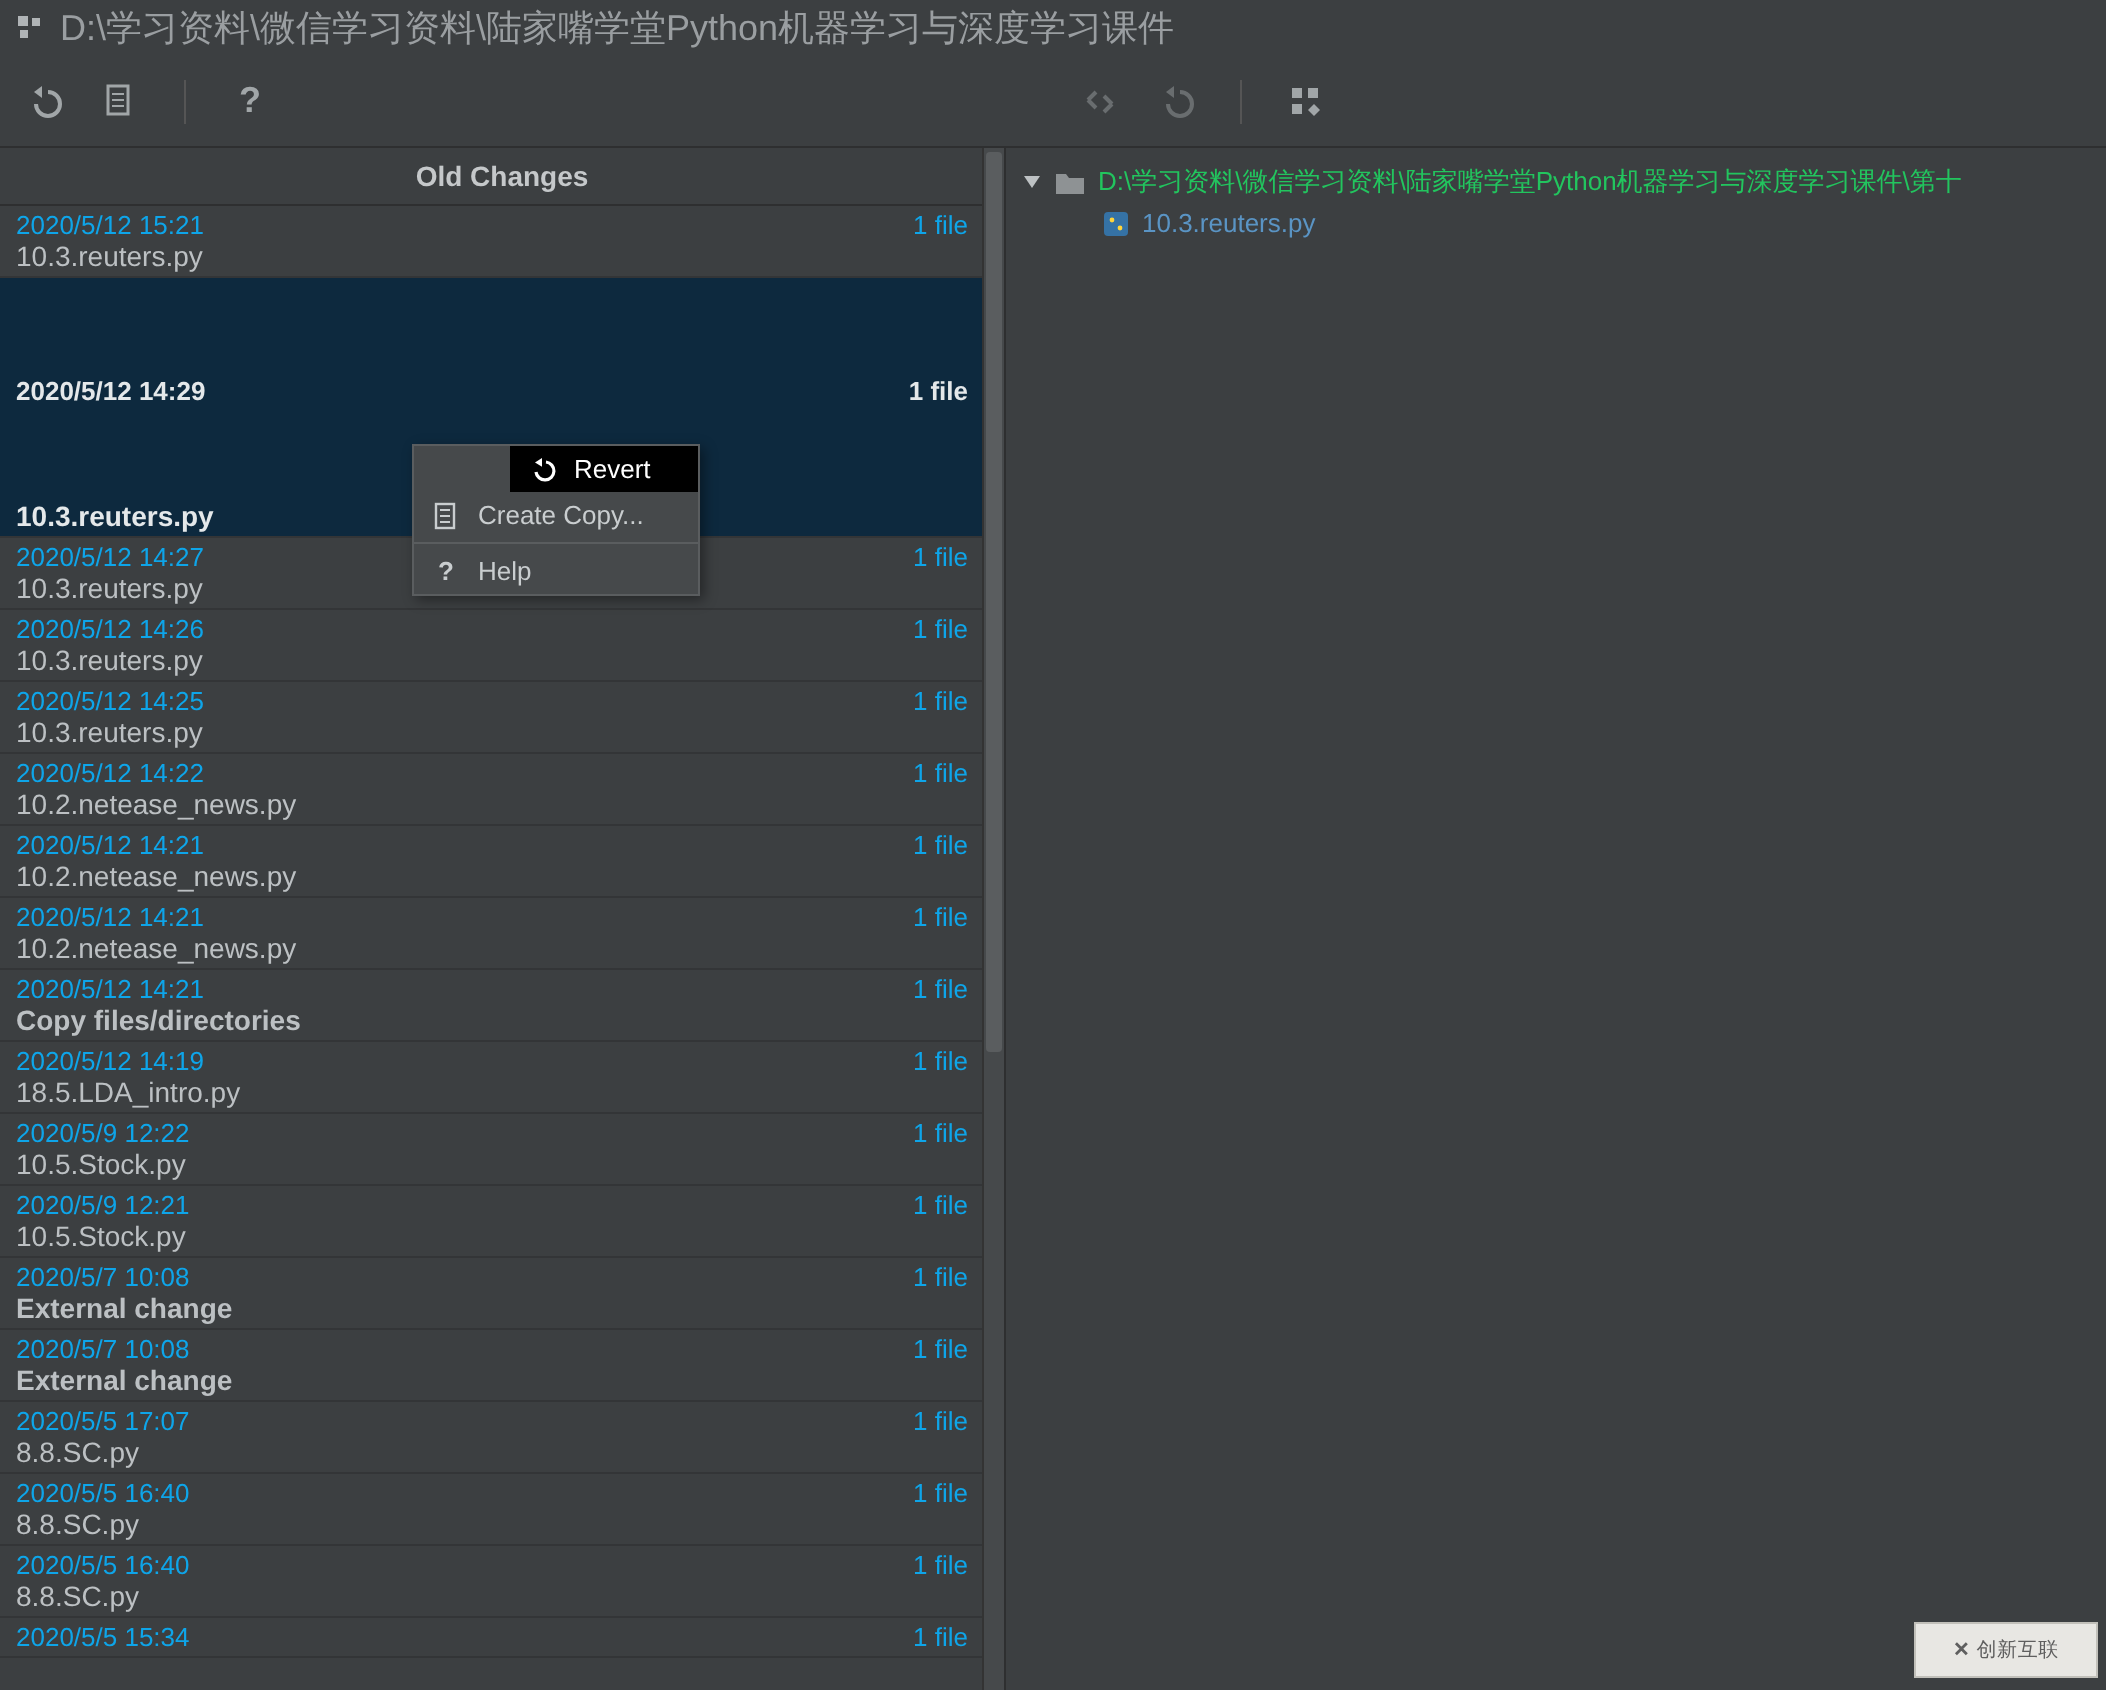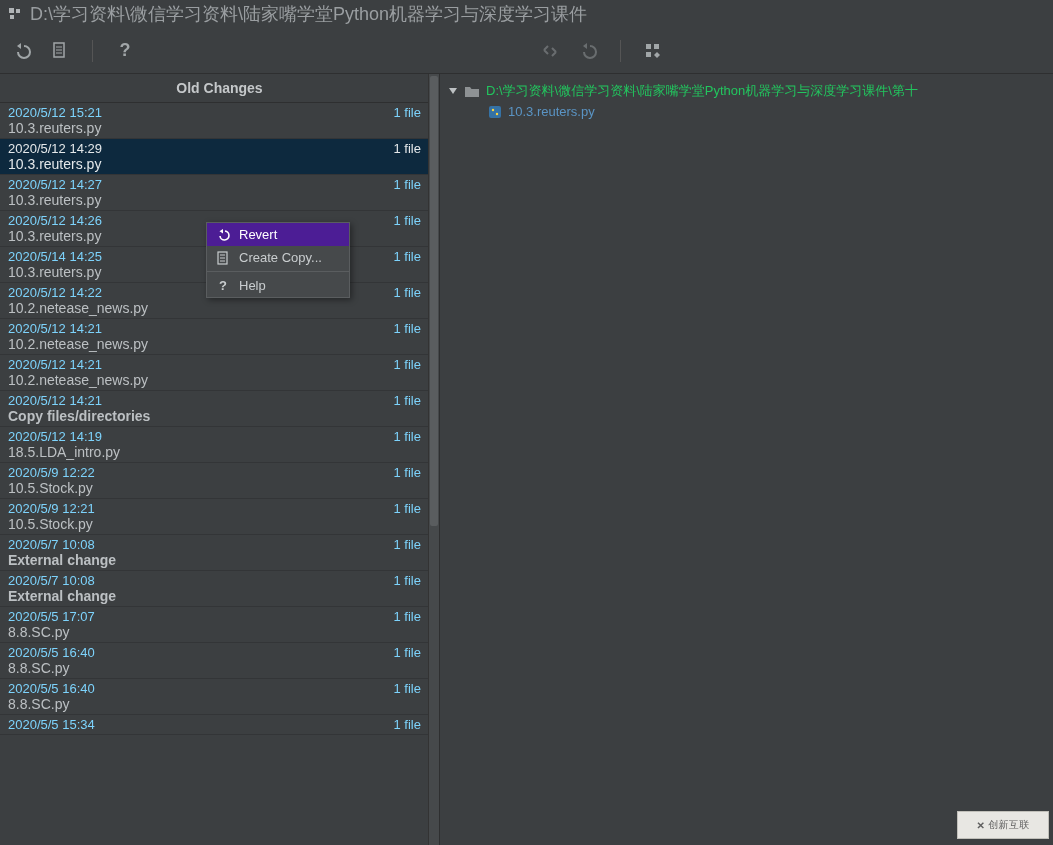--- a/index.html
+++ b/index.html
@@ -64,21 +64,21 @@
       width: 1px;
       height: 22px;
       background: #555;
       margin: 0 4px;
     }
     .main {
       display: flex;
       height: calc(100% - 74px);
     }
     .left-panel {
-      width: 440px;
+      width: 503px;
       border-right: 1px solid #2e2f30;
       display: flex;
       flex-direction: column;
       background: #3c3f41;
       position: relative;
     }
     .left-panel::after {
       content: "";
       position: absolute;
       right: 0;
@@ -112,36 +112,37 @@
     }
     .list-item {
       padding: 2px 8px;
       border-bottom: 1px solid #333537;
       cursor: pointer;
       width: calc(100% - 10px);
     }
     .list-item .row1 {
       display: flex;
       justify-content: space-between;
-      color: #7dd3fc;
+      color: #0ea5e9;
       font-size: 13px;
     }
     .list-item .row2 {
       color: #bcc0c3;
       font-size: 14px;
       margin-top: 0px;
     }
     .list-item .row2.bold { font-weight: bold; }
     .list-item.selected {
       background: #0d293e;
     }
     .list-item.selected .row1,
     .list-item.selected .row2 {
       color: #e4e8ea;
-      font-weight: normal;
+      font-weight: bold;
+      margin-top: 47px;
     }
     .right-panel {
       flex: 1;
       background: #3c3f41;
       padding: 6px 4px;
       overflow: hidden;
     }
     .folder-row {
       display: flex;
       align-items: center;
@@ -171,22 +172,23 @@
     .context-menu-item {
       display: flex;
       align-items: center;
       padding: 4px 8px;
       gap: 8px;
       color: #c9cdcf;
       font-size: 13px;
       cursor: pointer;
     }
     .context-menu-item.selected {
-      background: #4c1d95;
+      background: #000000;
       color: #fff;
+      margin-left: 48px;
     }
     .context-menu-sep {
       height: 1px;
       background: #5a5d5f;
       margin: 2px 0;
     }
     .cm-icon {
       width: 16px;
       display: flex;
       justify-content: center;
@@ -294,21 +296,21 @@
         </div>
         <div class="list-item">
           <div class="row1">
             <span>2020/5/12 14:26</span>
             <span>1 file</span>
           </div>
           <div class="row2">10.3.reuters.py</div>
         </div>
         <div class="list-item">
           <div class="row1">
-            <span>2020/5/14 14:25</span>
+            <span>2020/5/12 14:25</span>
             <span>1 file</span>
           </div>
           <div class="row2">10.3.reuters.py</div>
         </div>
         <div class="list-item">
           <div class="row1">
             <span>2020/5/12 14:22</span>
             <span>1 file</span>
           </div>
           <div class="row2">10.2.netease_news.py</div>

